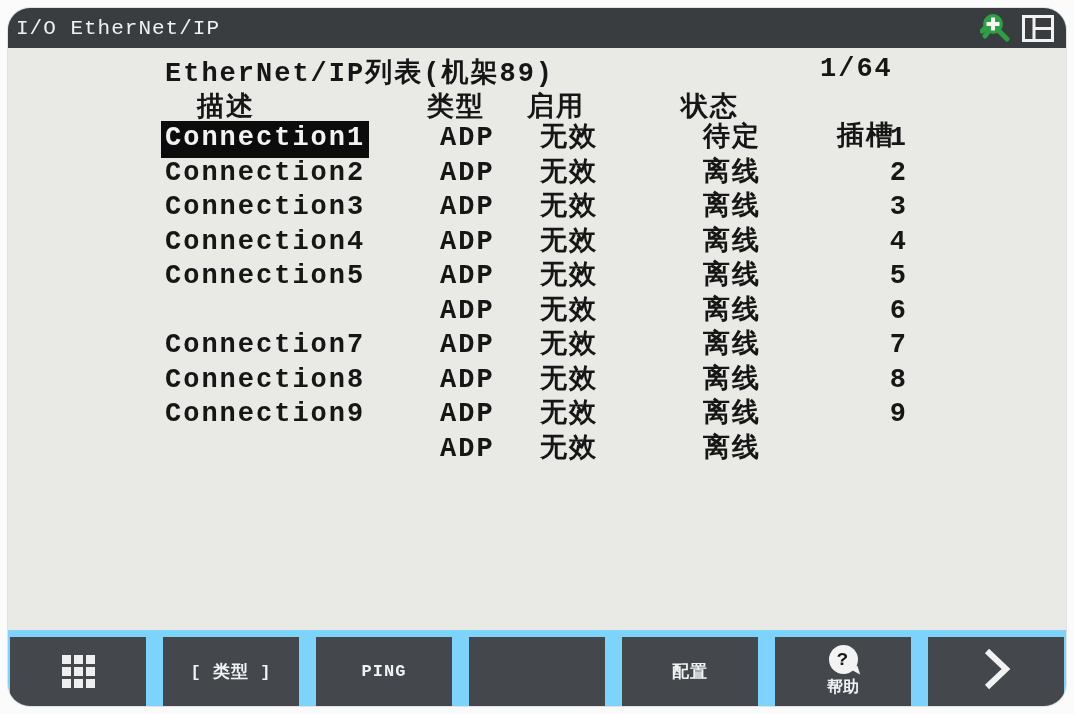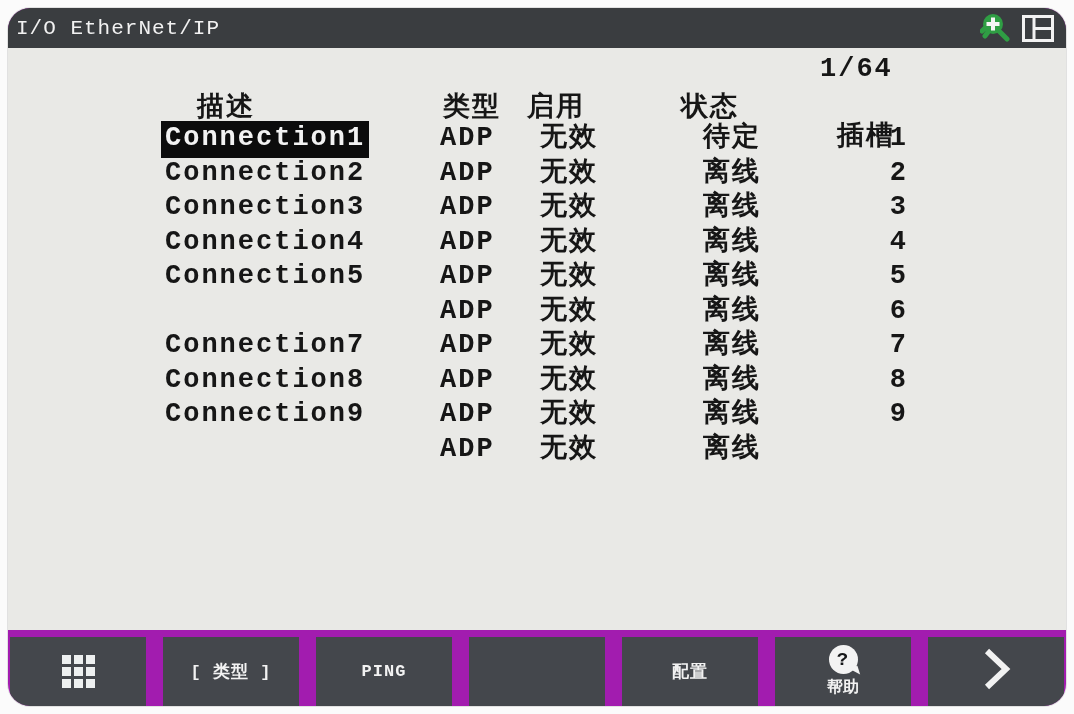--- a/index.html
+++ b/index.html
@@ -1,21 +1,21 @@
 <!DOCTYPE html>
 <html><head>
 <meta charset="utf-8">
 <style>
   * { margin: 0; padding: 0; box-sizing: border-box; }
   html, body { width: 1074px; height: 714px; background: #fbfbfb; overflow: hidden; }
   body { font-family: "Liberation Mono", "DejaVu Sans Mono", monospace; }
 
   .device-screen {
     position: absolute; left: 8px; top: 8px; width: 1058px; height: 698px;
-    border-radius: 22px; overflow: hidden; background: #a21caf;
+    border-radius: 22px; overflow: hidden; background: #7dd3fc;
     box-shadow: 0 0 0 1px rgba(0,0,0,0.10);
   }
 
   
   .titlebar {
     position: absolute; left: 0; top: 0; width: 100%; height: 40px;
     background: #3a3d40; display: flex; align-items: center;
   }
   .titlebar-title {
     color: #f2f2f2; font-size: 21px; letter-spacing: 1px; padding-left: 8px;
@@ -31,21 +31,21 @@
     position: absolute; left: 0; top: 40px; width: 100%; height: 582px;
     background: #e9e9e6; color: #161616;
   }
   .content { position: absolute; inset: 0; font-size: 27px; font-weight: 600; letter-spacing: 2px; }
 
   .list-title { position: absolute; top: 6px; left: 157px; white-space: pre; }
   .page-indicator { position: absolute; top: 6px; left: 812px; }
 
   .header-line { position: absolute; top: 40px; left: 4px; width: 100%; height: 34px; }
   .h-desc   { position: absolute; left: 185px; }
-  .h-type   { position: absolute; left: 415px; margin-left: 16px; }
+  .h-type   { position: absolute; left: 415px; }
   .h-enable { position: absolute; left: 515px; }
   .h-status { position: absolute; left: 669px; }
   .h-slot   { position: absolute; left: 825px; margin-top: 29px; }
 
   .rows-wrap { position: absolute; top: 73px; left: 0; width: 100%; }
   .row { position: relative; height: 34.5px; line-height: 34.5px; }
   .cell { position: absolute; top: 0; height: 37px; line-height: 34.5px; white-space: pre; }
   .cell-desc   { left: 157px; }
   .cell-type   { left: 432px; }
   .cell-enable { left: 532px; }
@@ -104,20 +104,21 @@
           <rect x="1.5" y="1.5" width="29" height="24" fill="none" stroke="#f2f2f2" stroke-width="3"></rect>
           <line x1="12" y1="1.5" x2="12" y2="25.5" stroke="#f2f2f2" stroke-width="3"></line>
           <line x1="12" y1="13.5" x2="30.5" y2="13.5" stroke="#f2f2f2" stroke-width="3"></line>
         </svg>
       </span>
     </div>
   </div>
 
   <div class="body-area">
     <div class="content">
+      <span class="list-title">EtherNet/IP列表(机架89)</span>
       <span class="page-indicator">1/64</span>
 
       <div class="header-line">
         <span class="h-desc">描述</span>
         <span class="h-type">类型</span>
         <span class="h-enable">启用</span>
         <span class="h-status">状态</span>
         <span class="h-slot">插槽</span>
       </div>
 

